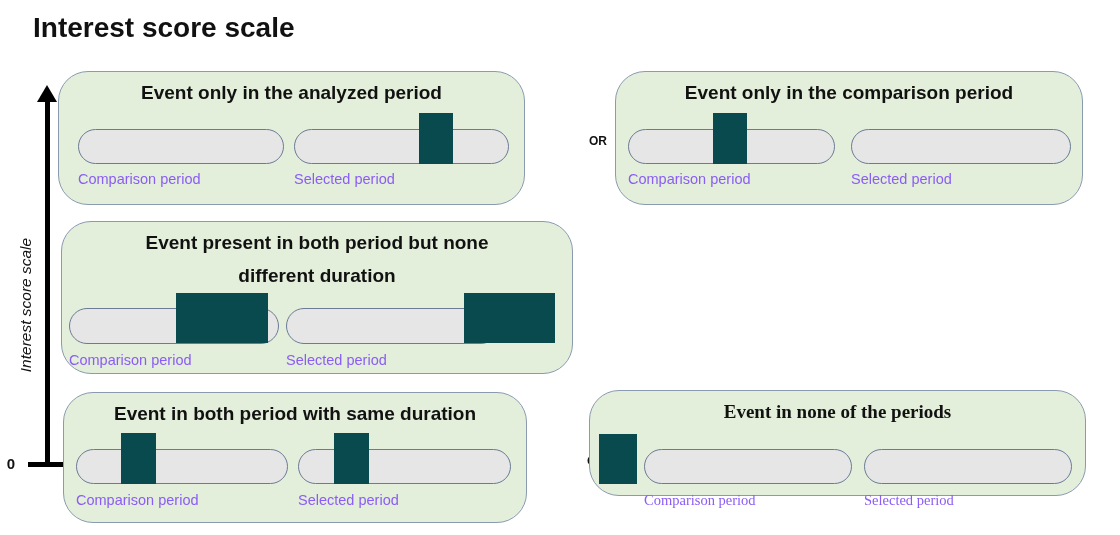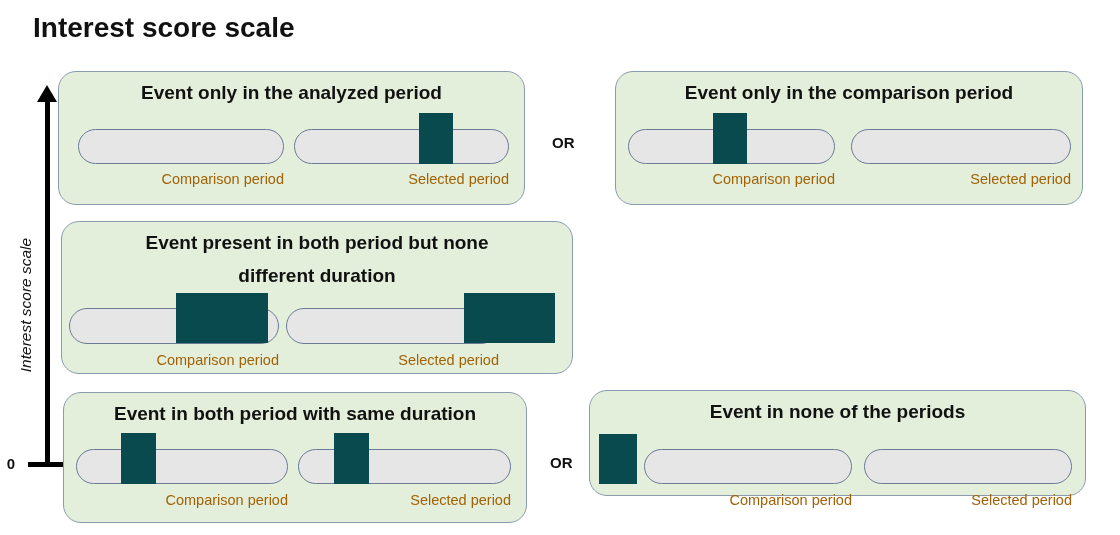--- a/index.html
+++ b/index.html
@@ -76,21 +76,21 @@
     font-size: 15.5px;
     font-style: italic;
     transform: rotate(-90deg);
     white-space: nowrap;
   }
   
   .card {
     position: absolute;
     background: var(--color-card-bg);
     border: 1.6px solid var(--color-card-border);
-    border-radius: 18px;
+    border-radius: 30px;
   }
   .card-title {
     position: absolute;
     top: 4px;
     left: 12px;
     right: 12px;
     text-align: center;
     font-size: 19px;
     font-weight: 700;
     line-height: 1.75;
@@ -104,30 +104,31 @@
     border: 1.3px solid var(--color-pill-border);
     border-radius: 18px;
   }
   .pill.tall { height: 36px; }
   .marker {
     position: absolute;
     background: var(--color-marker);
   }
   .pill-label {
     position: absolute;
-    text-align: right;
+    text-align: left;
     font-size: 14.5px;
-    color: #a16207;
+    color: #8b5cf6;
     white-space: nowrap;
   }
   .or-label {
     position: absolute;
-    font-size: 15px;
+    font-size: 12px;
     font-weight: 700;
     color: var(--color-text);
+    margin-left: 37px;
   }
 </style>
 </head>
 <body>
 
 <div class="canvas">
 
   <div class="page-title">Interest score scale</div>
 
   <div>
@@ -173,21 +174,21 @@
     <div class="pill" style="left:12px; top:56px; width:212px;"></div>
     <div class="pill" style="left:234px; top:56px; width:213px;"></div>
     <div class="marker" style="left:57px; top:40px; width:35px; height:51px;"></div>
     <div class="marker" style="left:270px; top:40px; width:35px; height:51px;"></div>
     <div class="pill-label" style="left:12px; top:99px; width:212px;">Comparison period</div>
     <div class="pill-label" style="left:234px; top:99px; width:213px;">Selected period</div>
   </div>
 
   <div class="or-label" style="left:550px; top:454px;">OR</div>
 
-  <div class="card" style="left:589px; top:390px; width:497px; height:106px;">
+  <div class="card" style="left:589px; top:390px; width:497px; height:106px;font-family:Liberation Serif, serif;">
     <div class="card-title">Event in none of the periods</div>
     <div class="marker" style="left:9px; top:43px; width:38px; height:50px;"></div>
     <div class="pill" style="left:54px; top:58px; width:208px;"></div>
     <div class="pill" style="left:274px; top:58px; width:208px;"></div>
     <div class="pill-label" style="left:54px; top:101px; width:208px;">Comparison period</div>
     <div class="pill-label" style="left:274px; top:101px; width:208px;">Selected period</div>
   </div>
 
 </div>
 

